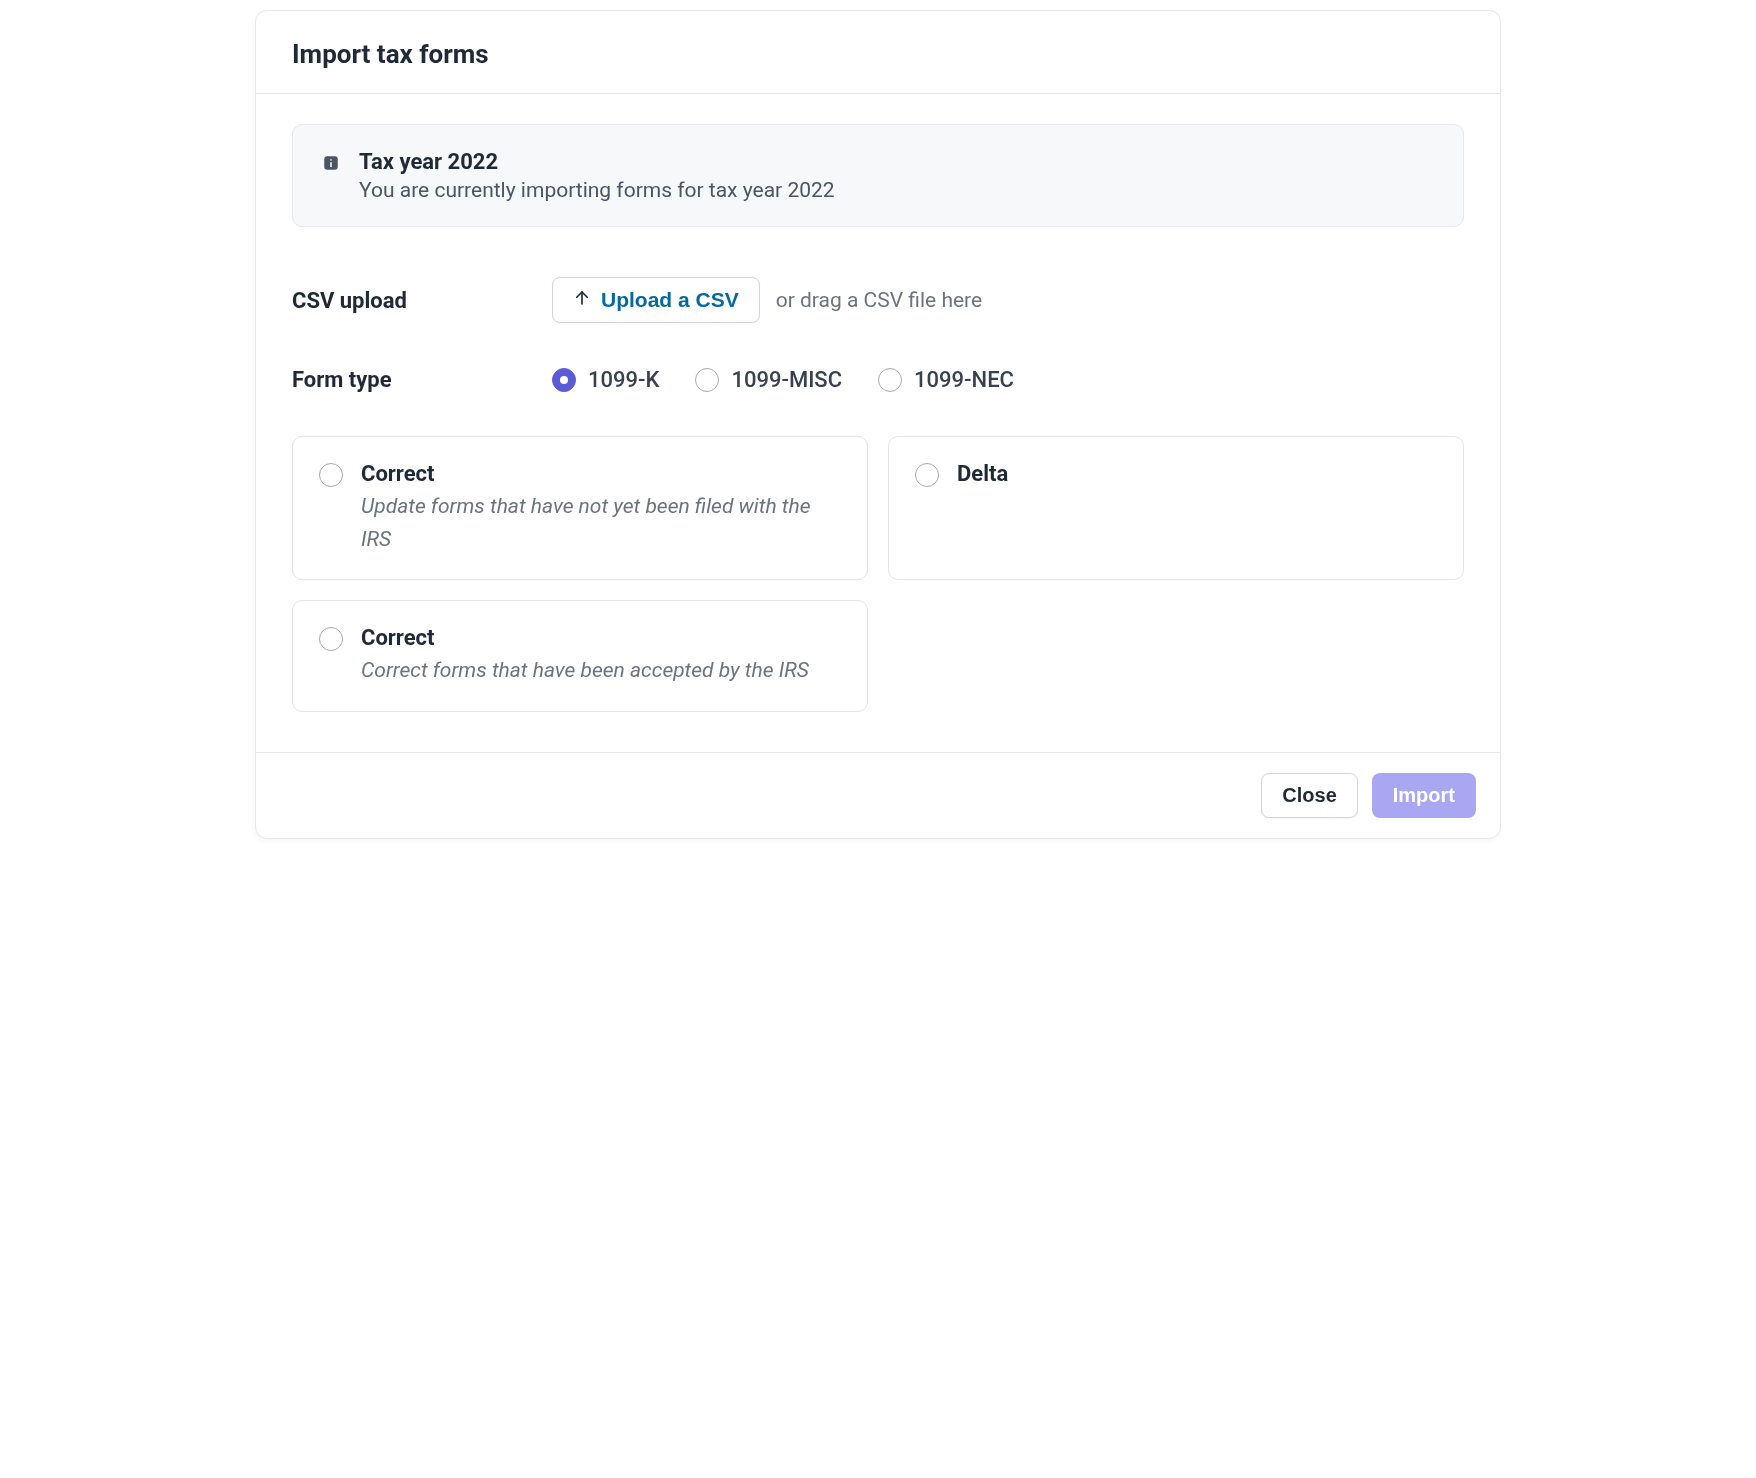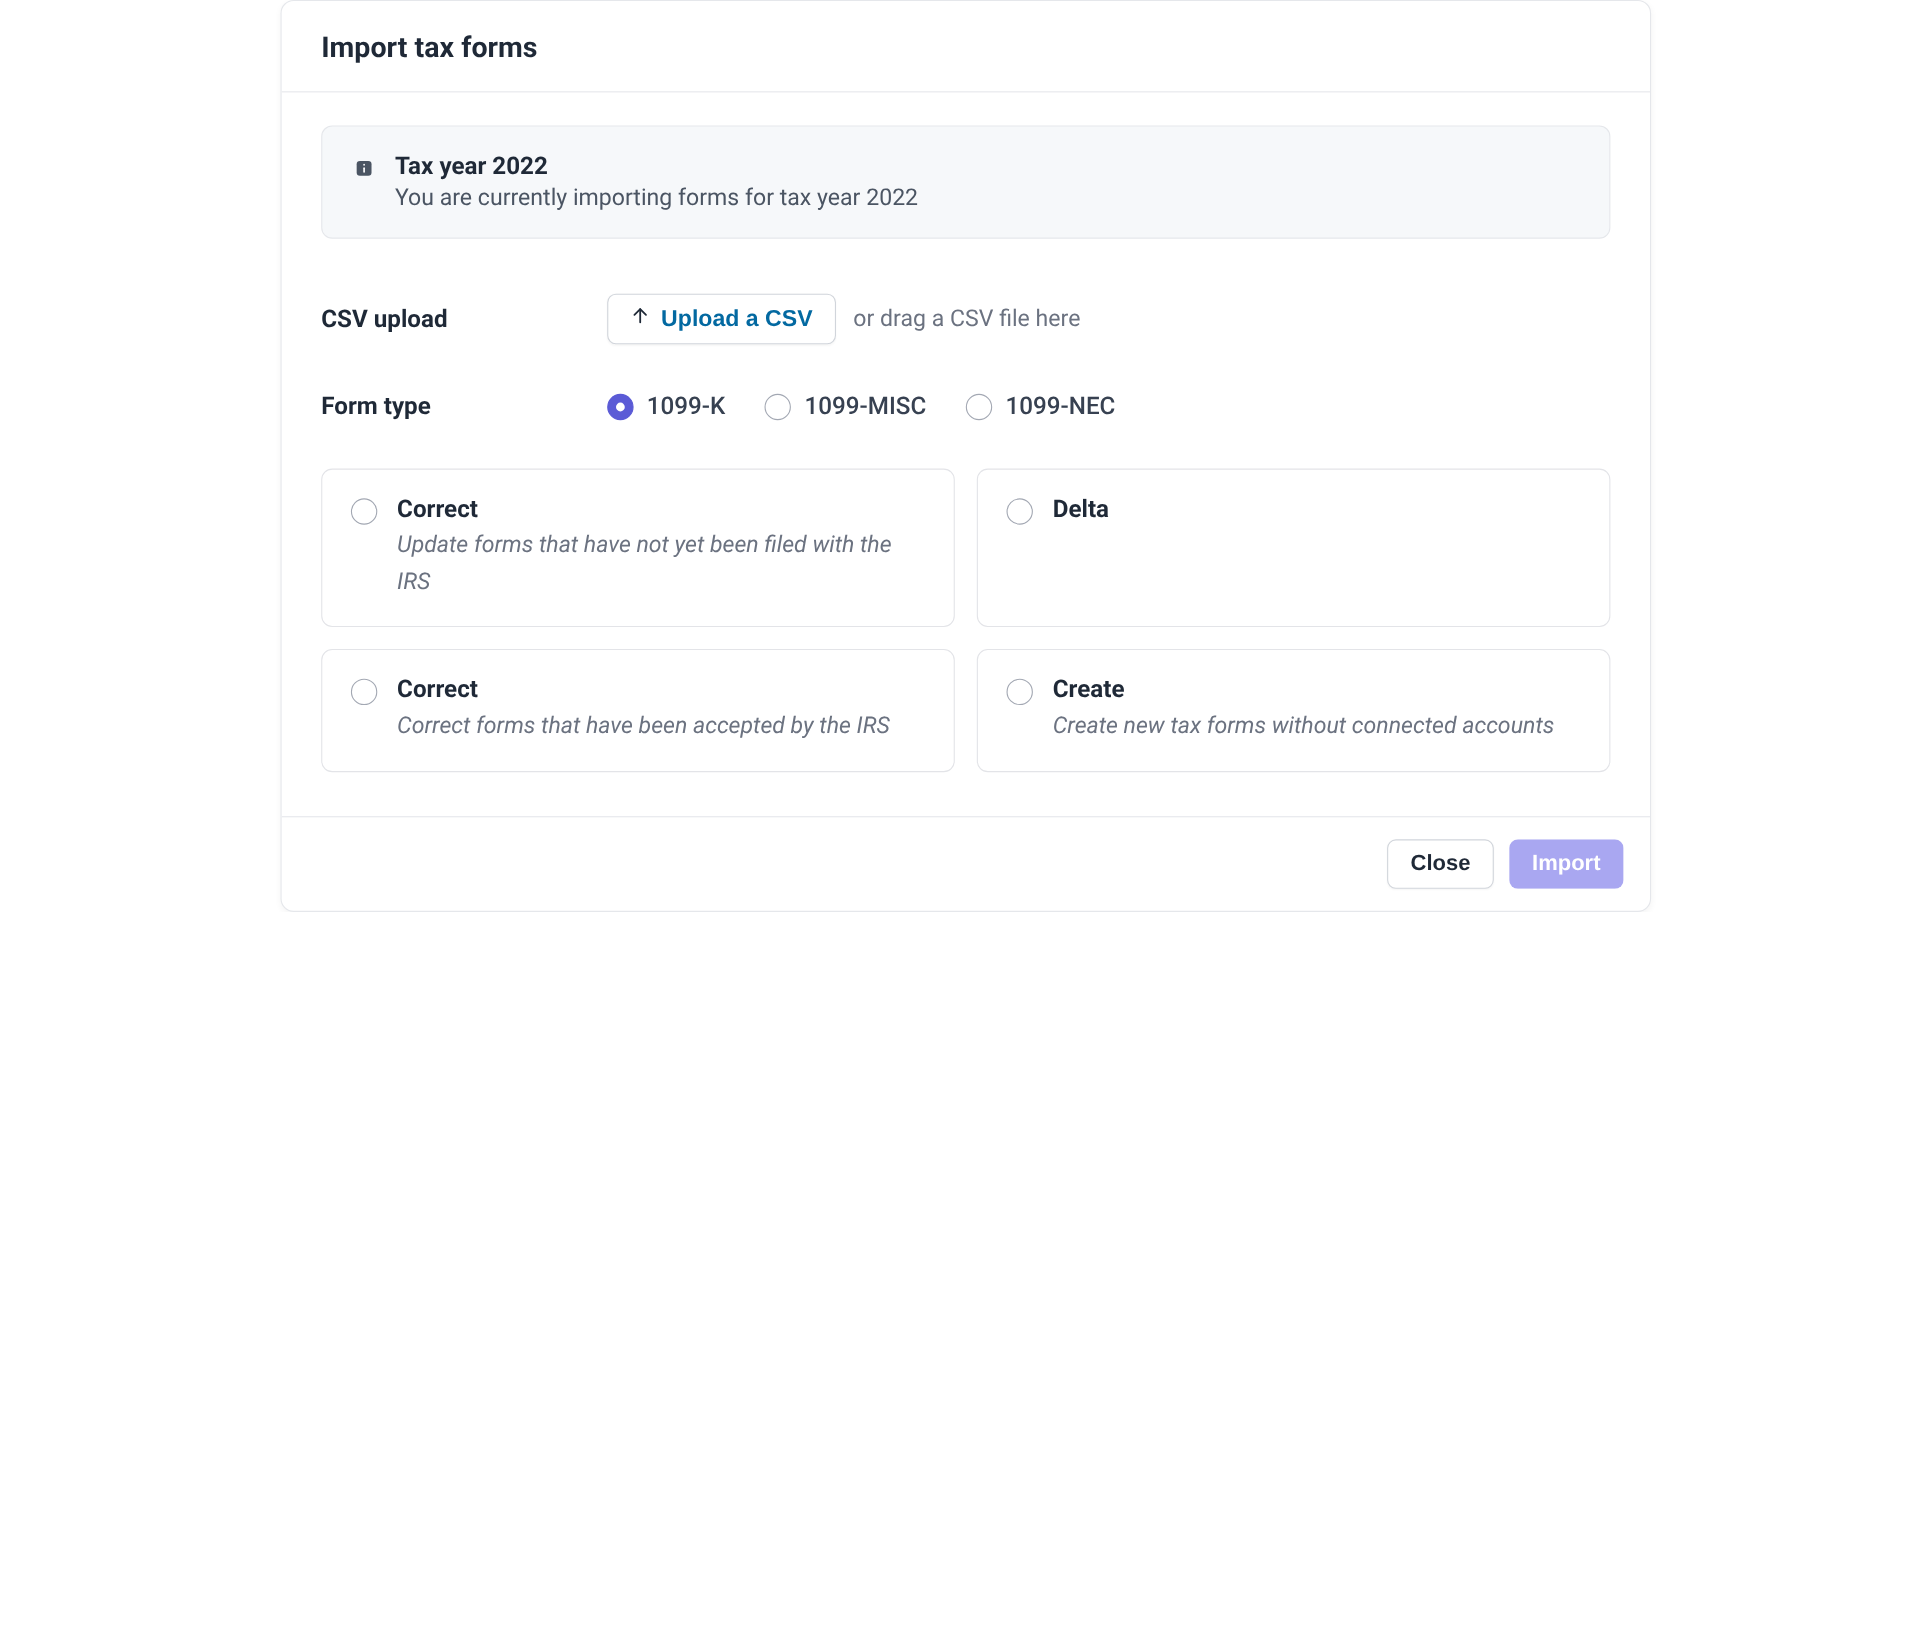--- a/index.html
+++ b/index.html
@@ -7,21 +7,21 @@
       margin: 0;
       padding: 0;
     }
     body {
       font-family: -apple-system, BlinkMacSystemFont, "Segoe UI", Roboto, "Helvetica Neue", Arial, sans-serif;
       background: #ffffff;
       color: #1a1a1a;
     }
     .modal {
       width: 1246px;
-      margin: 0 auto;
+      margin: 10px auto;
       background: #ffffff;
       border: 1px solid #e5e7eb;
       border-radius: 12px;
       overflow: hidden;
       box-shadow: 0 2px 6px rgba(0,0,0,0.04);
     }
     .modal-header {
       padding: 28px 36px 24px 36px;
       border-bottom: 1px solid #e5e7eb;
     }
@@ -273,27 +273,20 @@
           <div class="option-title">Delta</div>
         </div>
       </div>
       <div class="option-card">
         <span class="radio-circle"></span>
         <div>
           <div class="option-title">Correct</div>
           <div class="option-desc">Correct forms that have been accepted by the IRS</div>
         </div>
       </div>
-      <div class="option-card">
-        <span class="radio-circle"></span>
-        <div>
-          <div class="option-title">Create</div>
-          <div class="option-desc">Create new tax forms without connected accounts</div>
-        </div>
-      </div>
     </div>
 
   </div>
 
   <div class="modal-footer">
     <button class="btn btn-secondary">Close</button>
     <button class="btn btn-primary">Import</button>
   </div>
 
 </div>

